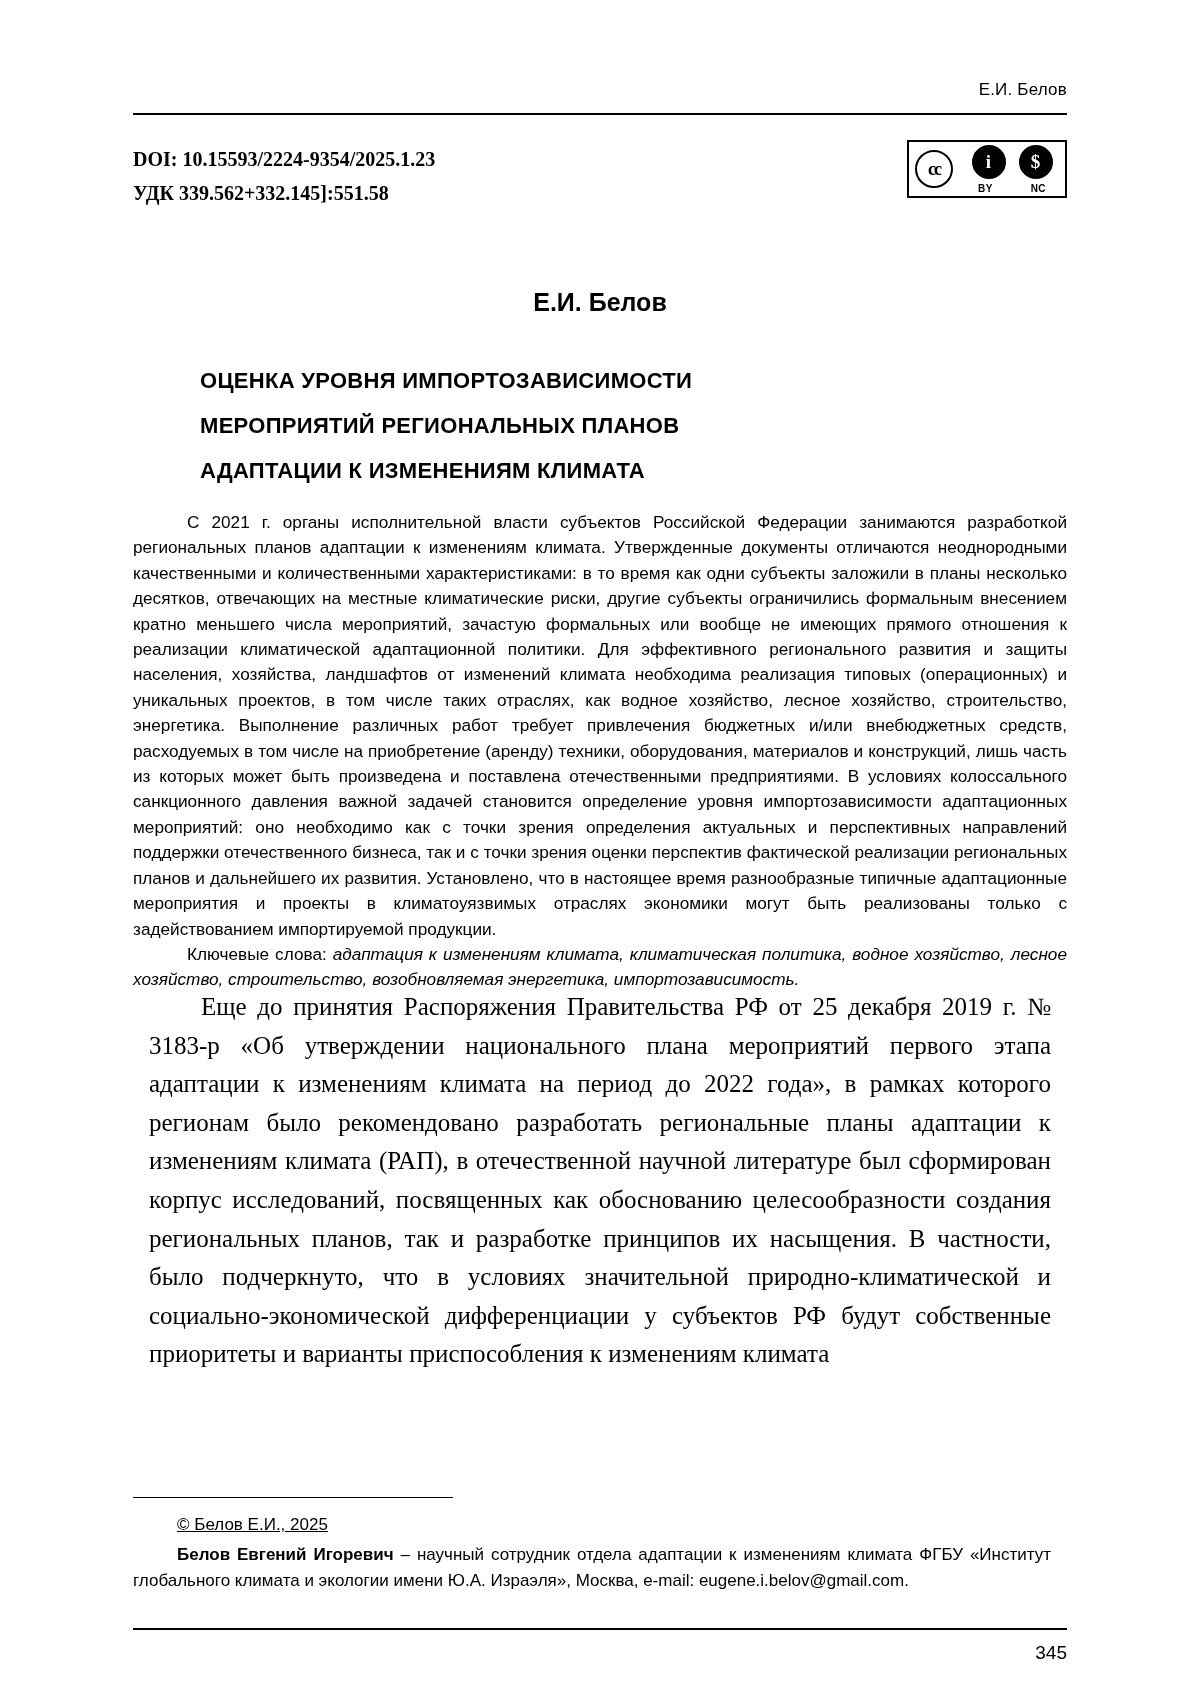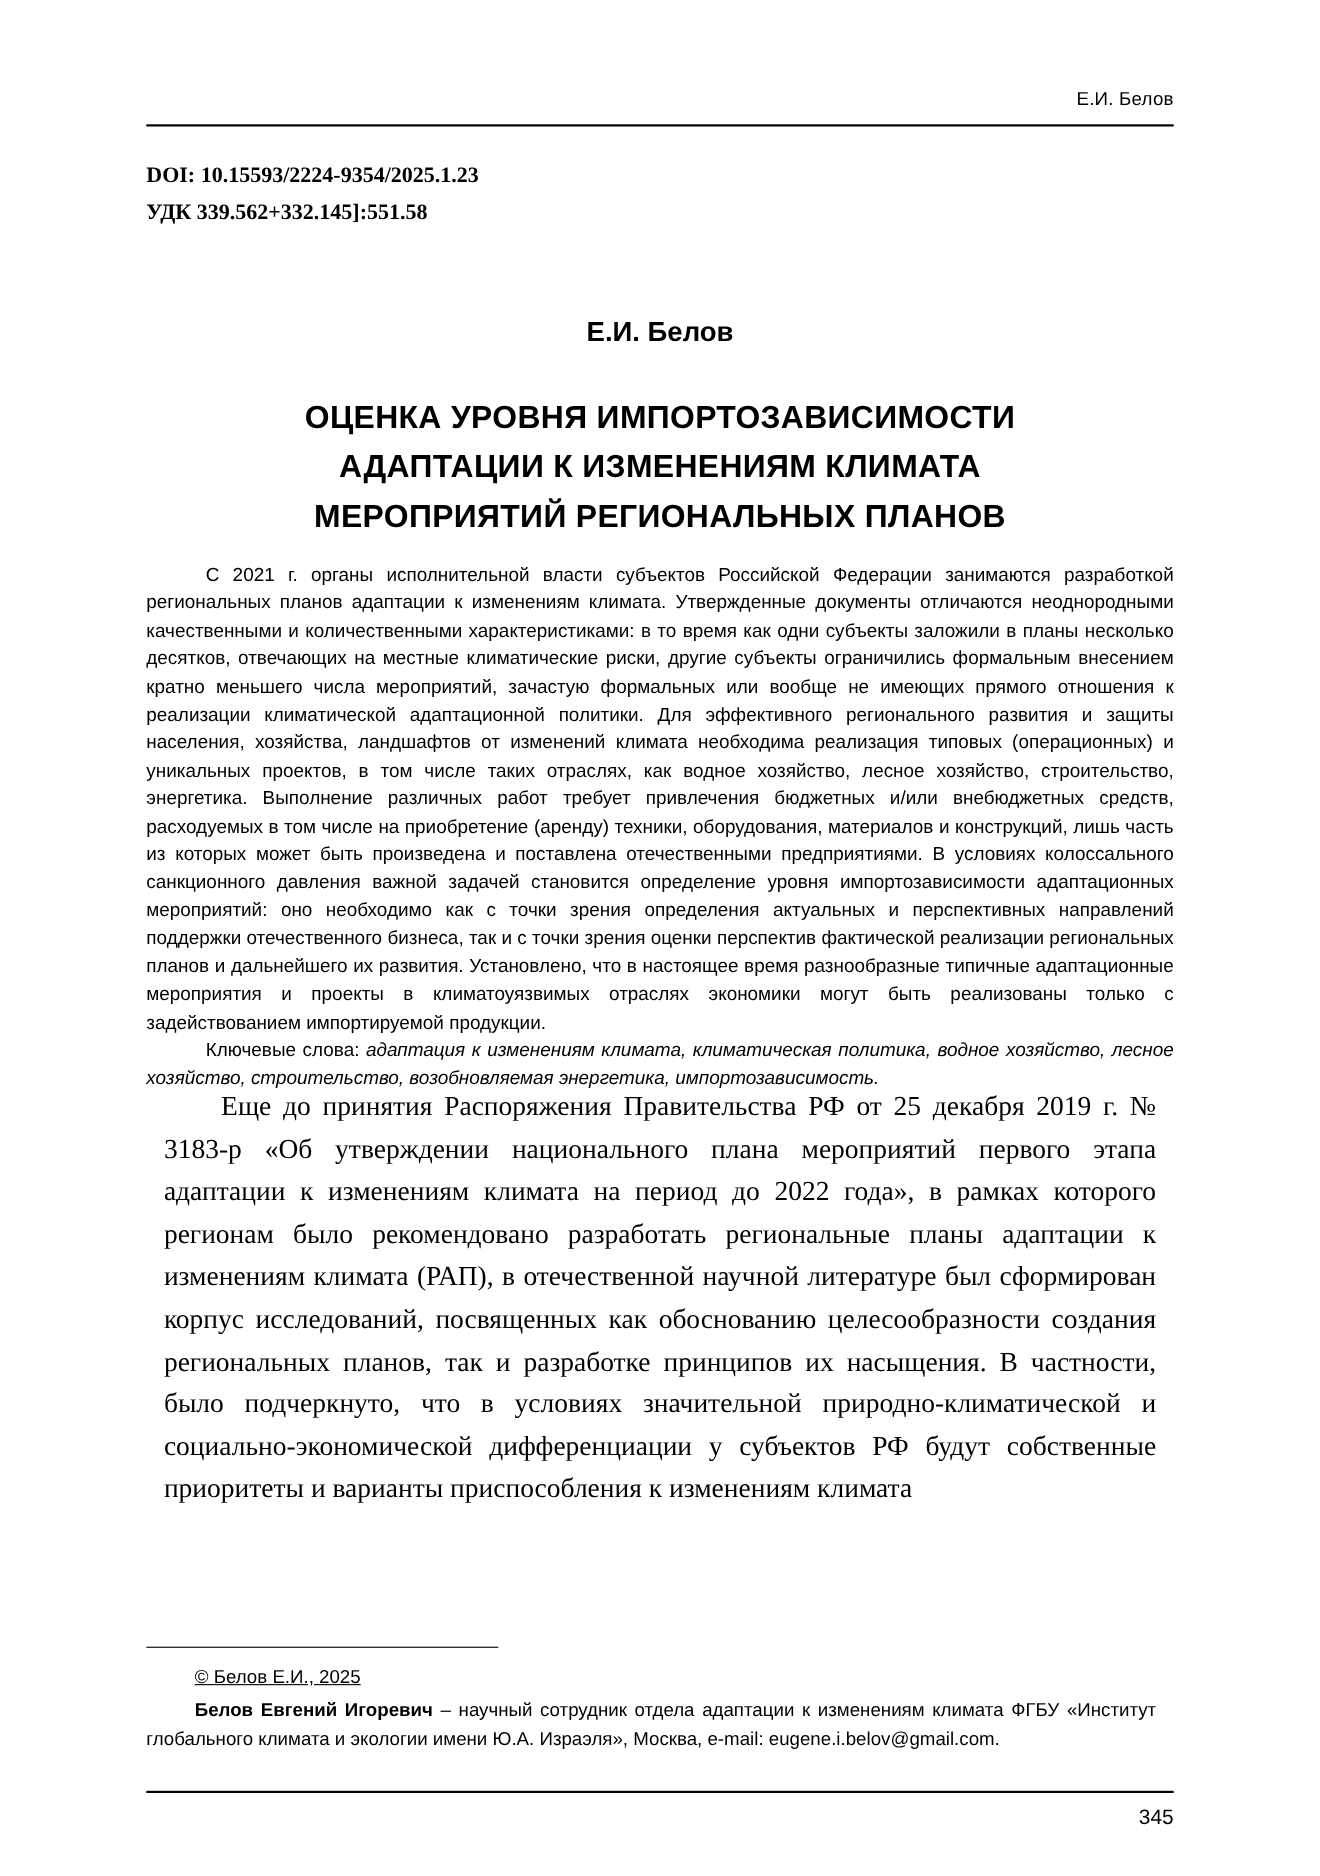--- a/index.html
+++ b/index.html
@@ -137,23 +137,23 @@
     text-align: center;
     font-family: "Liberation Sans", sans-serif;
     font-size: 25px;
     font-weight: bold;
   }
   .title {
     position: absolute;
     top: 358px;
     left: 200px;
     width: 800px;
-    text-align: center;
-    font-family: "Liberation Sans", sans-serif;
-    font-size: 29px;
+    text-align: left;
+    font-family: "Liberation Sans", sans-serif;
+    font-size: 22px;
     font-weight: bold;
     line-height: 45px;
     letter-spacing: 0.3px;
   }
 
   
   .abstract {
     position: absolute;
     top: 510px;
     left: 133px;
@@ -245,27 +245,42 @@
 <div class="page">
 
   <div class="running-head">Е.И. Белов</div>
   <div class="rule-top"></div>
 
   <div class="meta">
     <div class="doi">DOI: 10.15593/2224-9354/2025.1.23</div>
     <div class="udk">УДК 339.562+332.145]:551.58</div>
   </div>
 
+  <div class="cc-badge">
+    <div class="cc-left">
+      <span class="cc-circle big">cc</span>
+    </div>
+    <div class="cc-right">
+      <div class="cc-icons">
+        <span class="cc-circle filled">i</span>
+        <span class="cc-circle filled">$</span>
+      </div>
+      <div class="cc-labels">
+        <span>BY</span>
+        <span>NC</span>
+      </div>
+    </div>
+  </div>
 
   <div class="author-name">Е.И. Белов</div>
 
   <div class="title">
     <div>ОЦЕНКА УРОВНЯ ИМПОРТОЗАВИСИМОСТИ</div>
+    <div>МЕРОПРИЯТИЙ РЕГИОНАЛЬНЫХ ПЛАНОВ</div>
     <div>АДАПТАЦИИ К ИЗМЕНЕНИЯМ КЛИМАТА</div>
-    <div>МЕРОПРИЯТИЙ РЕГИОНАЛЬНЫХ ПЛАНОВ</div>
   </div>
 
   <div class="abstract">
     <p>С 2021 г. органы исполнительной власти субъектов Российской Федерации занимаются разработкой региональных планов адаптации к изменениям климата. Утвержденные документы отличаются неоднородными качественными и количественными характеристиками: в то время как одни субъекты заложили в планы несколько десятков, отвечающих на местные климатические риски, другие субъекты ограничились формальным внесением кратно меньшего числа мероприятий, зачастую формальных или вообще не имеющих прямого отношения к реализации климатической адаптационной политики. Для эффективного регионального развития и защиты населения, хозяйства, ландшафтов от изменений климата необходима реализация типовых (операционных) и уникальных проектов, в том числе таких отраслях, как водное хозяйство, лесное хозяйство, строительство, энергетика. Выполнение различных работ требует привлечения бюджетных и/или внебюджетных средств, расходуемых в том числе на приобретение (аренду) техники, оборудования, материалов и конструкций, лишь часть из которых может быть произведена и поставлена отечественными предприятиями. В условиях колоссального санкционного давления важной задачей становится определение уровня импортозависимости адаптационных мероприятий: оно необходимо как с точки зрения определения актуальных и перспективных направлений поддержки отечественного бизнеса, так и с точки зрения оценки перспектив фактической реализации региональных планов и дальнейшего их развития. Установлено, что в настоящее время разнообразные типичные адаптационные мероприятия и проекты в климатоуязвимых отраслях экономики могут быть реализованы только с задействованием импортируемой продукции.</p>
     <p class="keywords">
       <span>Ключевые слова:</span>
       <em>адаптация к изменениям климата, климатическая политика, водное хозяйство, лесное хозяйство, строительство, возобновляемая энергетика, импортозависимость.</em>
     </p>
   </div>
 

